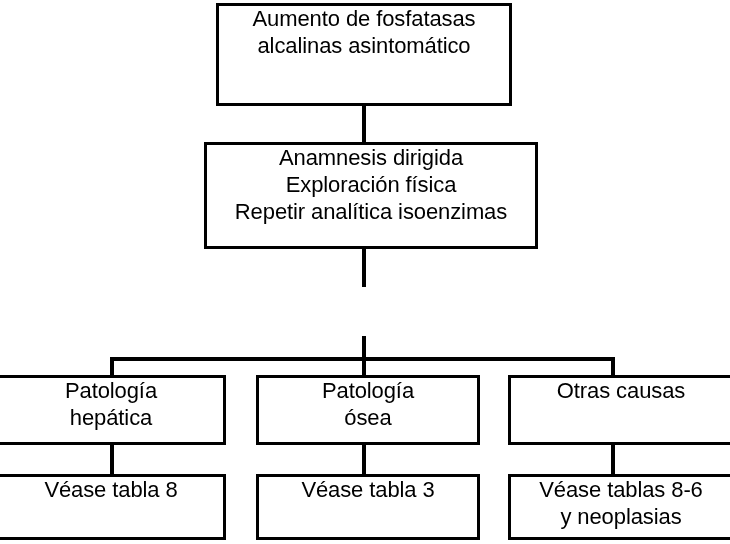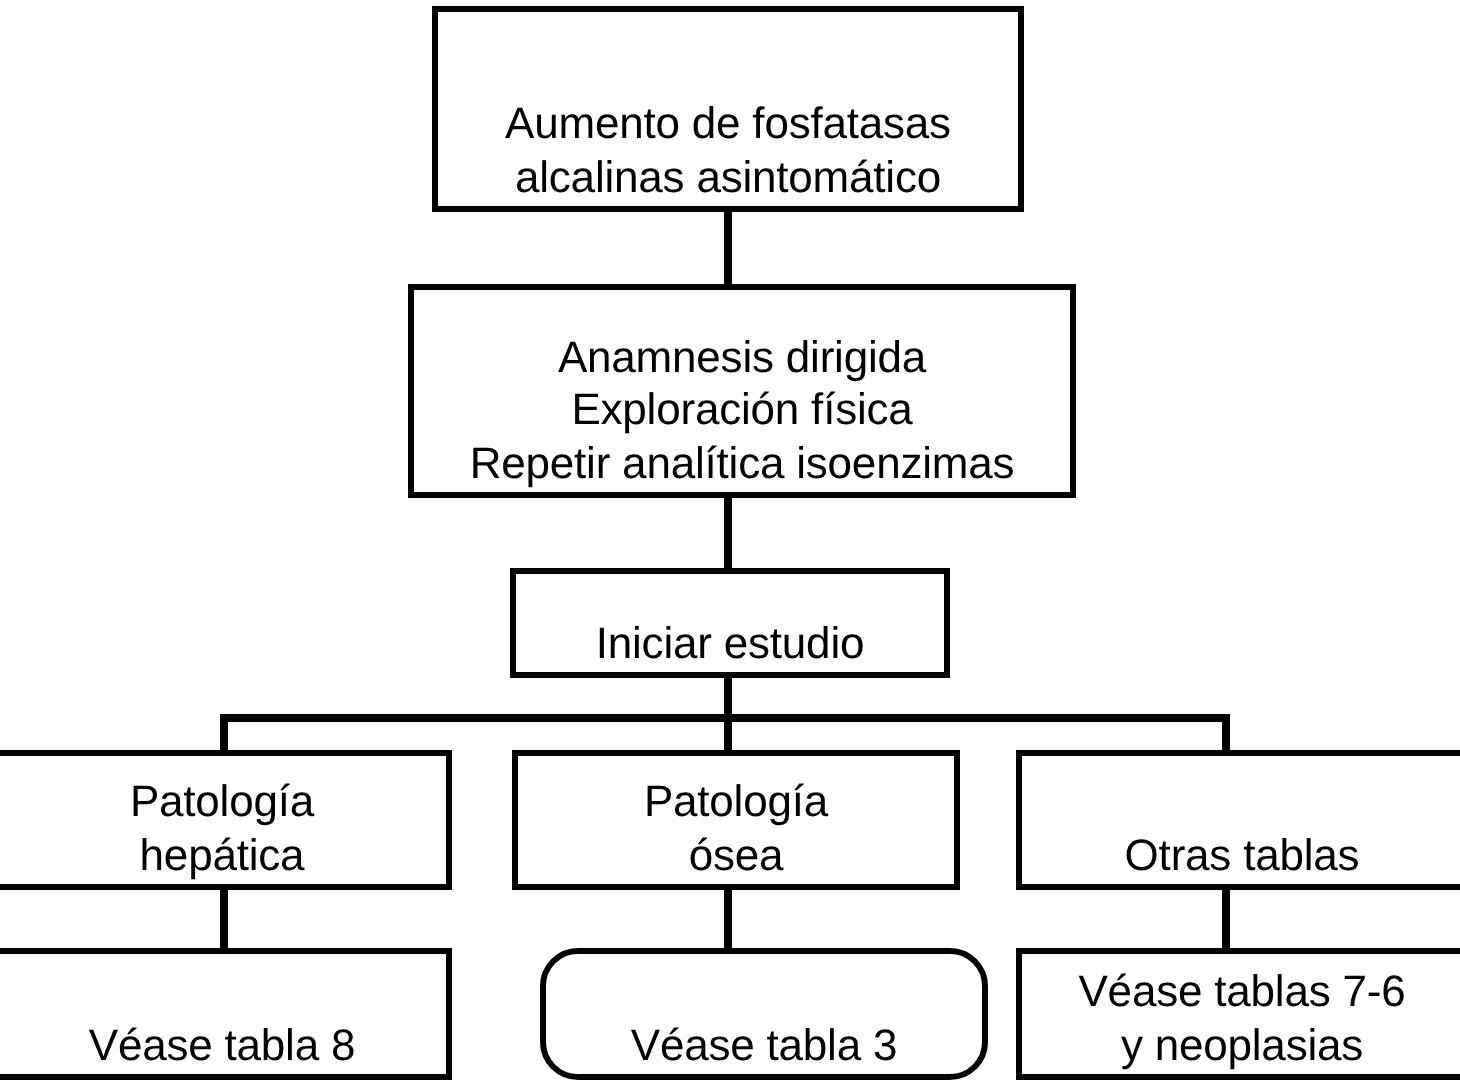--- a/index.html
+++ b/index.html
@@ -14,21 +14,21 @@
     background: #ffffff;
     font-family: "Liberation Sans", sans-serif;
     overflow: hidden;
   }
   .node {
     position: absolute;
     box-sizing: border-box;
     border: 3px solid #000000;
     background: #ffffff;
     display: flex;
-    align-items: flex-end;
+    align-items: flex-start;
     justify-content: center;
     text-align: center;
     color: #000000;
     font-size: 22px;
     line-height: 1.22;
     letter-spacing: -0.1px;
     z-index: 2;
   }
   .node .label {
     display: block;
@@ -44,21 +44,21 @@
   .h { height: 4px; }
 
   
   #node-top        { left: 216px; top: 3px;   width: 296px; height: 103px; }
   #node-workup     { left: 204px; top: 142px; width: 334px; height: 107px; }
   #node-start      { left: 255px; top: 284px; width: 220px; height: 55px;  }
   #node-hepatic    { left: -4px;  top: 375px; width: 230px; height: 70px;  }
   #node-bone       { left: 256px; top: 375px; width: 224px; height: 70px;  }
   #node-other      { left: 508px; top: 375px; width: 226px; height: 70px;  }
   #node-table2     { left: -4px;  top: 474px; width: 230px; height: 66px;  }
-  #node-table3     { left: 270px; top: 474px; width: 224px; height: 66px; border-radius: 19px;  }
+  #node-table3     { left: 256px; top: 474px; width: 224px; height: 66px;  }
   #node-tables46   { left: 508px; top: 474px; width: 226px; height: 66px;  }
 
   
   #conn-top-workup      { left: 362px; top: 103px; height: 42px; }
   #conn-workup-start    { left: 362px; top: 246px; height: 41px; }
   #conn-start-bus       { left: 362px; top: 336px; height: 24px; }
   #conn-bus-h           { left: 110px; top: 357px; width: 505px; }
   #conn-bus-left        { left: 110px; top: 357px; height: 21px; }
   #conn-bus-mid         { left: 362px; top: 357px; height: 21px; }
   #conn-bus-right       { left: 611px; top: 357px; height: 21px; }
@@ -86,44 +86,41 @@
     <span class="label">Aumento de fosfatasas
 alcalinas asintomático</span>
   </div>
 
   <div class="node" id="node-workup">
     <span class="label">Anamnesis dirigida
 Exploración física
 Repetir analítica isoenzimas</span>
   </div>
 
-  <div class="node" id="node-start">
-    <span class="label">Iniciar estudio</span>
-  </div>
 
   <div class="node" id="node-hepatic">
     <span class="label">Patología
 hepática</span>
   </div>
 
   <div class="node" id="node-bone">
     <span class="label">Patología
 ósea</span>
   </div>
 
   <div class="node" id="node-other">
-    <span class="label">Otras tablas</span>
+    <span class="label">Otras causas</span>
   </div>
 
   <div class="node" id="node-table2">
     <span class="label">Véase tabla 8</span>
   </div>
 
   <div class="node" id="node-table3">
     <span class="label">Véase tabla 3</span>
   </div>
 
   <div class="node" id="node-tables46">
-    <span class="label">Véase tablas 7-6
+    <span class="label">Véase tablas 8-6
 y neoplasias</span>
   </div>
 
 </div>
 
 </body></html>

